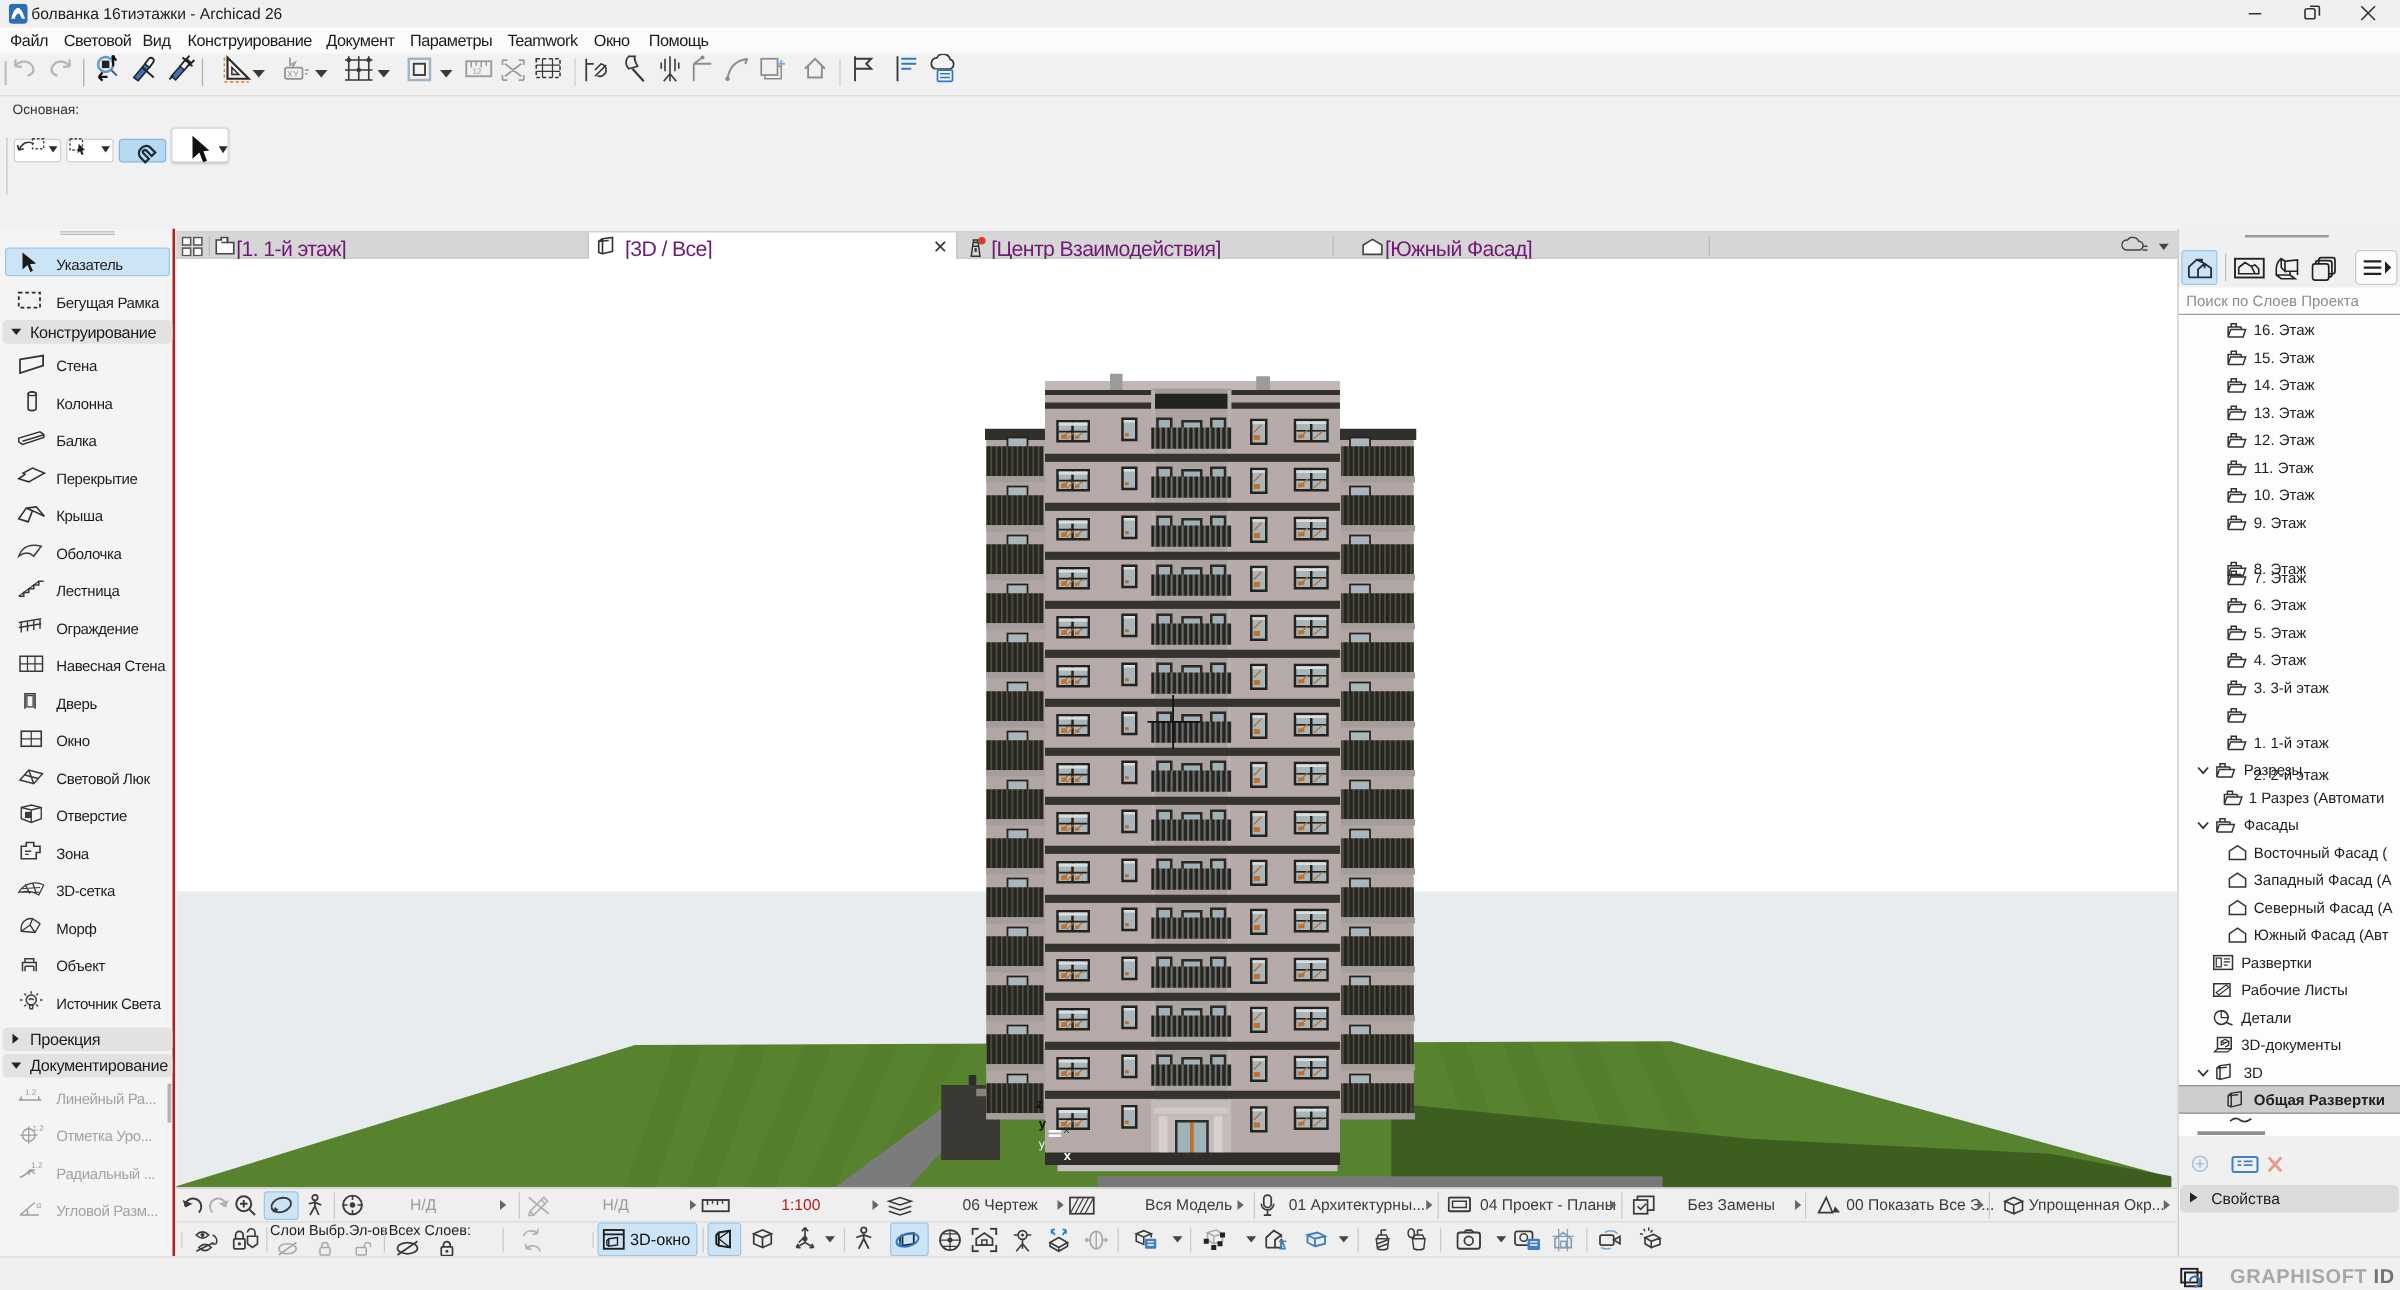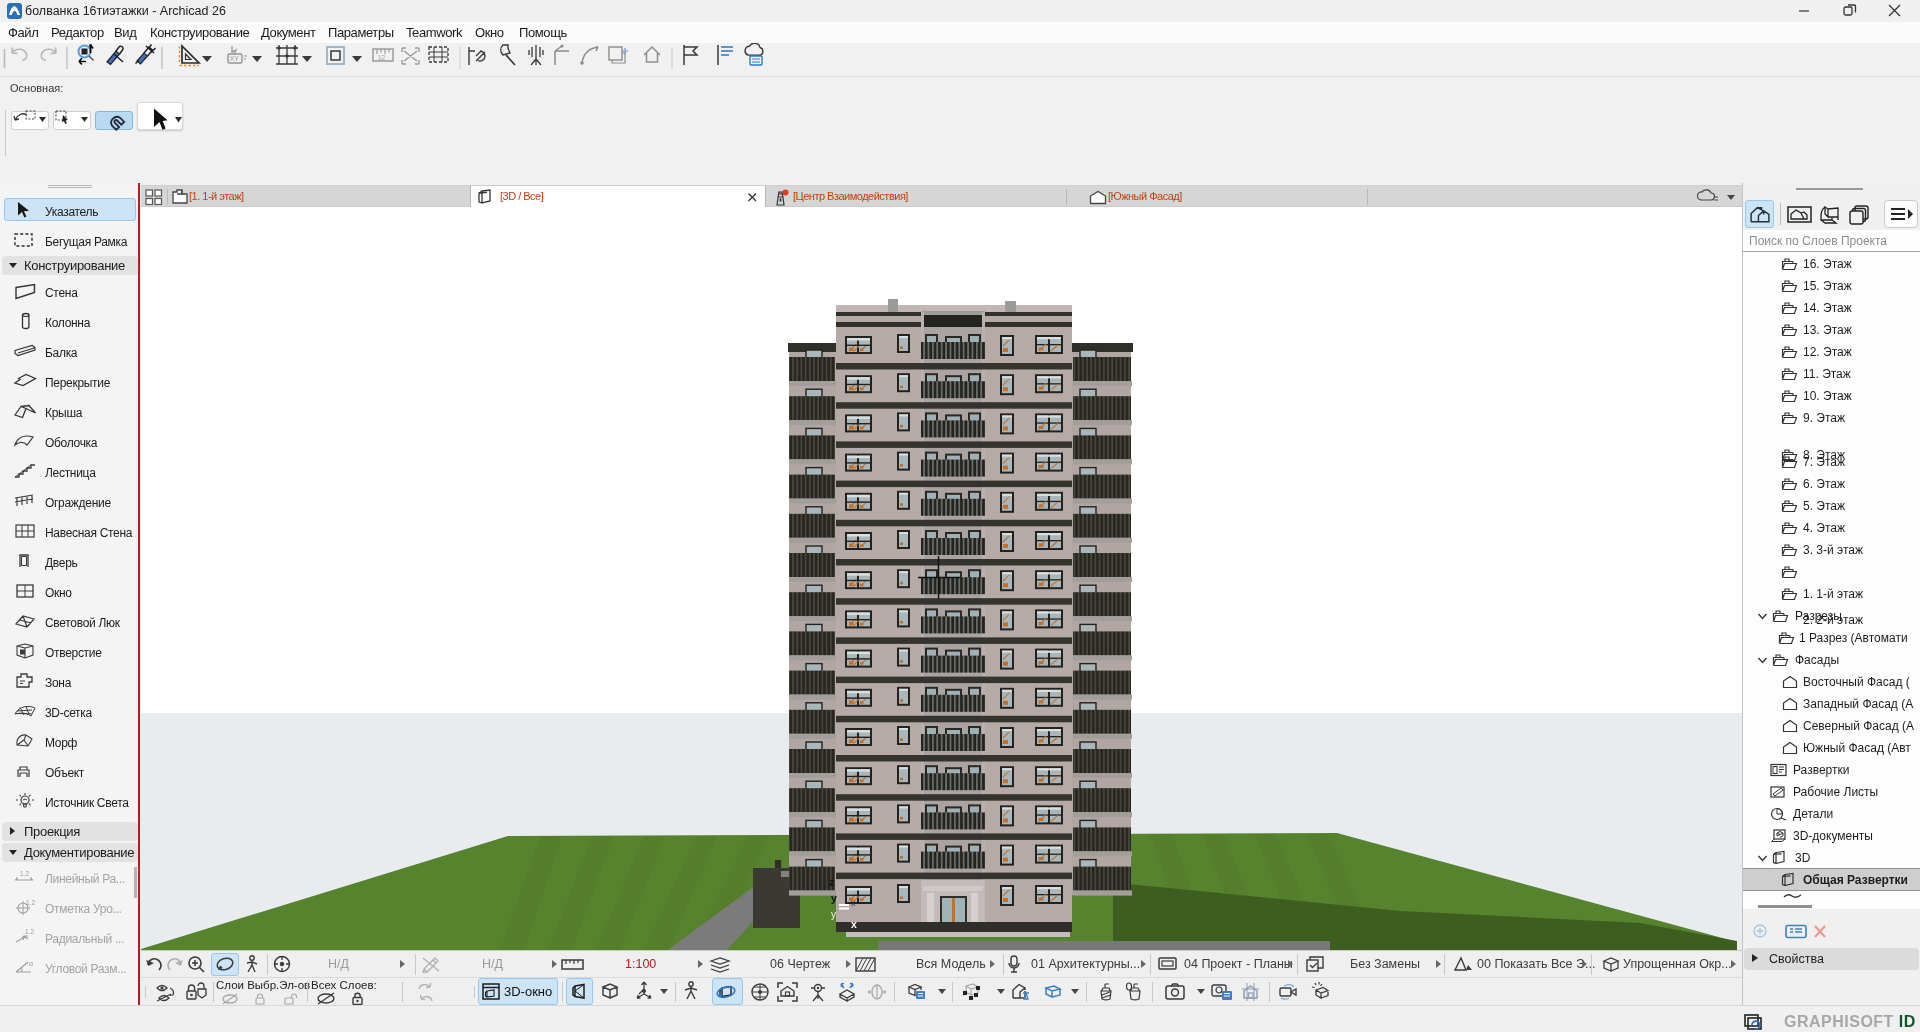--- a/index.html
+++ b/index.html
@@ -10,21 +10,21 @@
 #toolbar{left:0;top:43px;width:1920px;height:34px;background:#f1f1f1;border-bottom:1px solid #dcdcdc}
 #palette{left:0;top:78px;width:1920px;height:105px;background:#f1f1f1}
 #toolbox{left:0;top:183px;width:140px;height:822px;background:#f4f4f4;border-right:2px solid #b91c1c}
 .trow{position:absolute;left:0;width:140px;height:30px}
 .trow .lbl{position:absolute;left:45px;top:8px;font-size:12px;letter-spacing:-0.3px;color:#1c1c1c;white-space:nowrap}
 .trow .ic{position:absolute;left:13px;top:4px}
 .thdr{position:absolute;left:2px;width:136px;height:19px;background:#e2e2e2;border-radius:4px;font-size:13px;color:#1c1c1c}
 .thdr span{position:absolute;left:22px;top:2px;white-space:nowrap;letter-spacing:-0.3px}
 .gray .lbl{color:#a3a3a3}
 #tabbar{left:141px;top:185px;width:1601px;height:22px;background:#d6d6d6;border-top:1px solid #cfcfcf;border-bottom:1px solid #c9c9c9}
-.tab{position:absolute;top:0;height:22px;font-size:11px;letter-spacing:-0.5px;color:#c2410c}
+.tab{position:absolute;top:0;height:22px;font-size:17px;letter-spacing:-0.5px;color:#701a75}
 .tabsep{position:absolute;top:3px;width:1px;height:16px;background:#b9b9b9}
 #navigator{left:1742px;top:183px;width:178px;height:822px;background:#f0f0f0;border-left:1px solid #c3c3c3}
 #navtree{position:absolute;left:0;top:69px;width:177px;height:657px;background:#fdfdfd;overflow:hidden}
 .nrow{position:absolute;left:0;width:177px;height:22px;font-size:12px;color:#1d1d1d}
 .nrow .t{position:absolute;top:4px;white-space:nowrap}
 #row1{left:141px;top:950px;width:1601px;height:27px;background:#efefef;border-top:1px solid #c9c9c9}
 #row2{left:141px;top:977px;width:1601px;height:28px;background:#efefef;border-top:1px solid #dadada}
 #statusbar{left:0;top:1005px;width:1920px;height:27px;background:#f0f0f0;border-top:1px solid #d8d8d8}
 .f11{font-size:12px;color:#2a2a2a}
 .dd{position:absolute;font-size:12.5px;color:#3c3c3c}
@@ -42,21 +42,21 @@
   <span class="ttl">болванка 16тиэтажки - Archicad 26</span>
   <svg class="abs" style="left:1770px;top:0" width="150" height="24" viewBox="0 0 150 24">
     <line x1="29" y1="11" x2="39" y2="11" stroke="#333" stroke-width="1.2"></line>
     <rect x="74" y="7" width="8" height="8" rx="1.5" fill="none" stroke="#333" stroke-width="1.3"></rect>
     <path d="M78 5 h6.5 a1 1 0 0 1 1 1 V12.5" fill="none" stroke="#333" stroke-width="1.3"></path>
     <path d="M119 5 L130 16 M130 5 L119 16" stroke="#333" stroke-width="1.3"></path>
   </svg>
 </div>
 <div class="abs" id="menubar">
   <span class="mi" style="left:8px">Файл</span>
-  <span class="mi" style="left:51px">Редактор</span>
+  <span class="mi" style="left:51px">Световой</span>
   <span class="mi" style="left:114px">Вид</span>
   <span class="mi" style="left:150px">Конструирование</span>
   <span class="mi" style="left:261px">Документ</span>
   <span class="mi" style="left:328px">Параметры</span>
   <span class="mi" style="left:406px">Teamwork</span>
   <span class="mi" style="left:475px">Окно</span>
   <span class="mi" style="left:519px">Помощь</span>
   <svg class="abs" style="left:1876px;top:25px" width="42" height="16" viewBox="0 0 42 16">
     <line x1="2" y1="8" x2="9" y2="8" stroke="#333" stroke-width="1.1"></line>
     <rect x="15" y="4" width="6" height="6" fill="none" stroke="#333" stroke-width="1.1"></rect>
@@ -1043,14 +1043,14 @@
       <path d="M5 2 l1 2 M9 1 l0 2.5 M2 6 l2.5 .5 M12 3 l-1.5 2" stroke="#3b3b3b" stroke-width="1.2"></path>
       <path d="M6 9 L13 6.5 L18 9.5 L11 12 Z M6 9 V14 L11 17 V12 M18 9.5 V14.5 L11 17" fill="none" stroke="#3b3b3b" stroke-width="1.3"></path>
     </svg>
 </div>
 <div class="abs" id="statusbar">
   <svg class="abs" style="left:1744px;top:8px" width="22" height="18" viewBox="0 0 22 18">
       <rect x="1" y="1" width="13" height="11" fill="none" stroke="#222" stroke-width="1.6"></rect>
       <rect x="4" y="4" width="13" height="11" fill="none" stroke="#222" stroke-width="1.6"></rect>
       <path d="M8 12 a4 4 0 1 1 3 3" fill="none" stroke="#2d6eb4" stroke-width="1.6"></path>
     </svg>
-  <span class="abs" style="left:1784px;top:7px;font-size:16px;font-weight:bold;color:#a7a7a7;letter-spacing:.5px">GRAPHISOFT <span style="color:#14532d">ID</span></span>
+  <span class="abs" style="left:1784px;top:7px;font-size:16px;font-weight:bold;color:#a7a7a7;letter-spacing:.5px">GRAPHISOFT <span style="color:#737373">ID</span></span>
 </div>
 
 </body></html>

